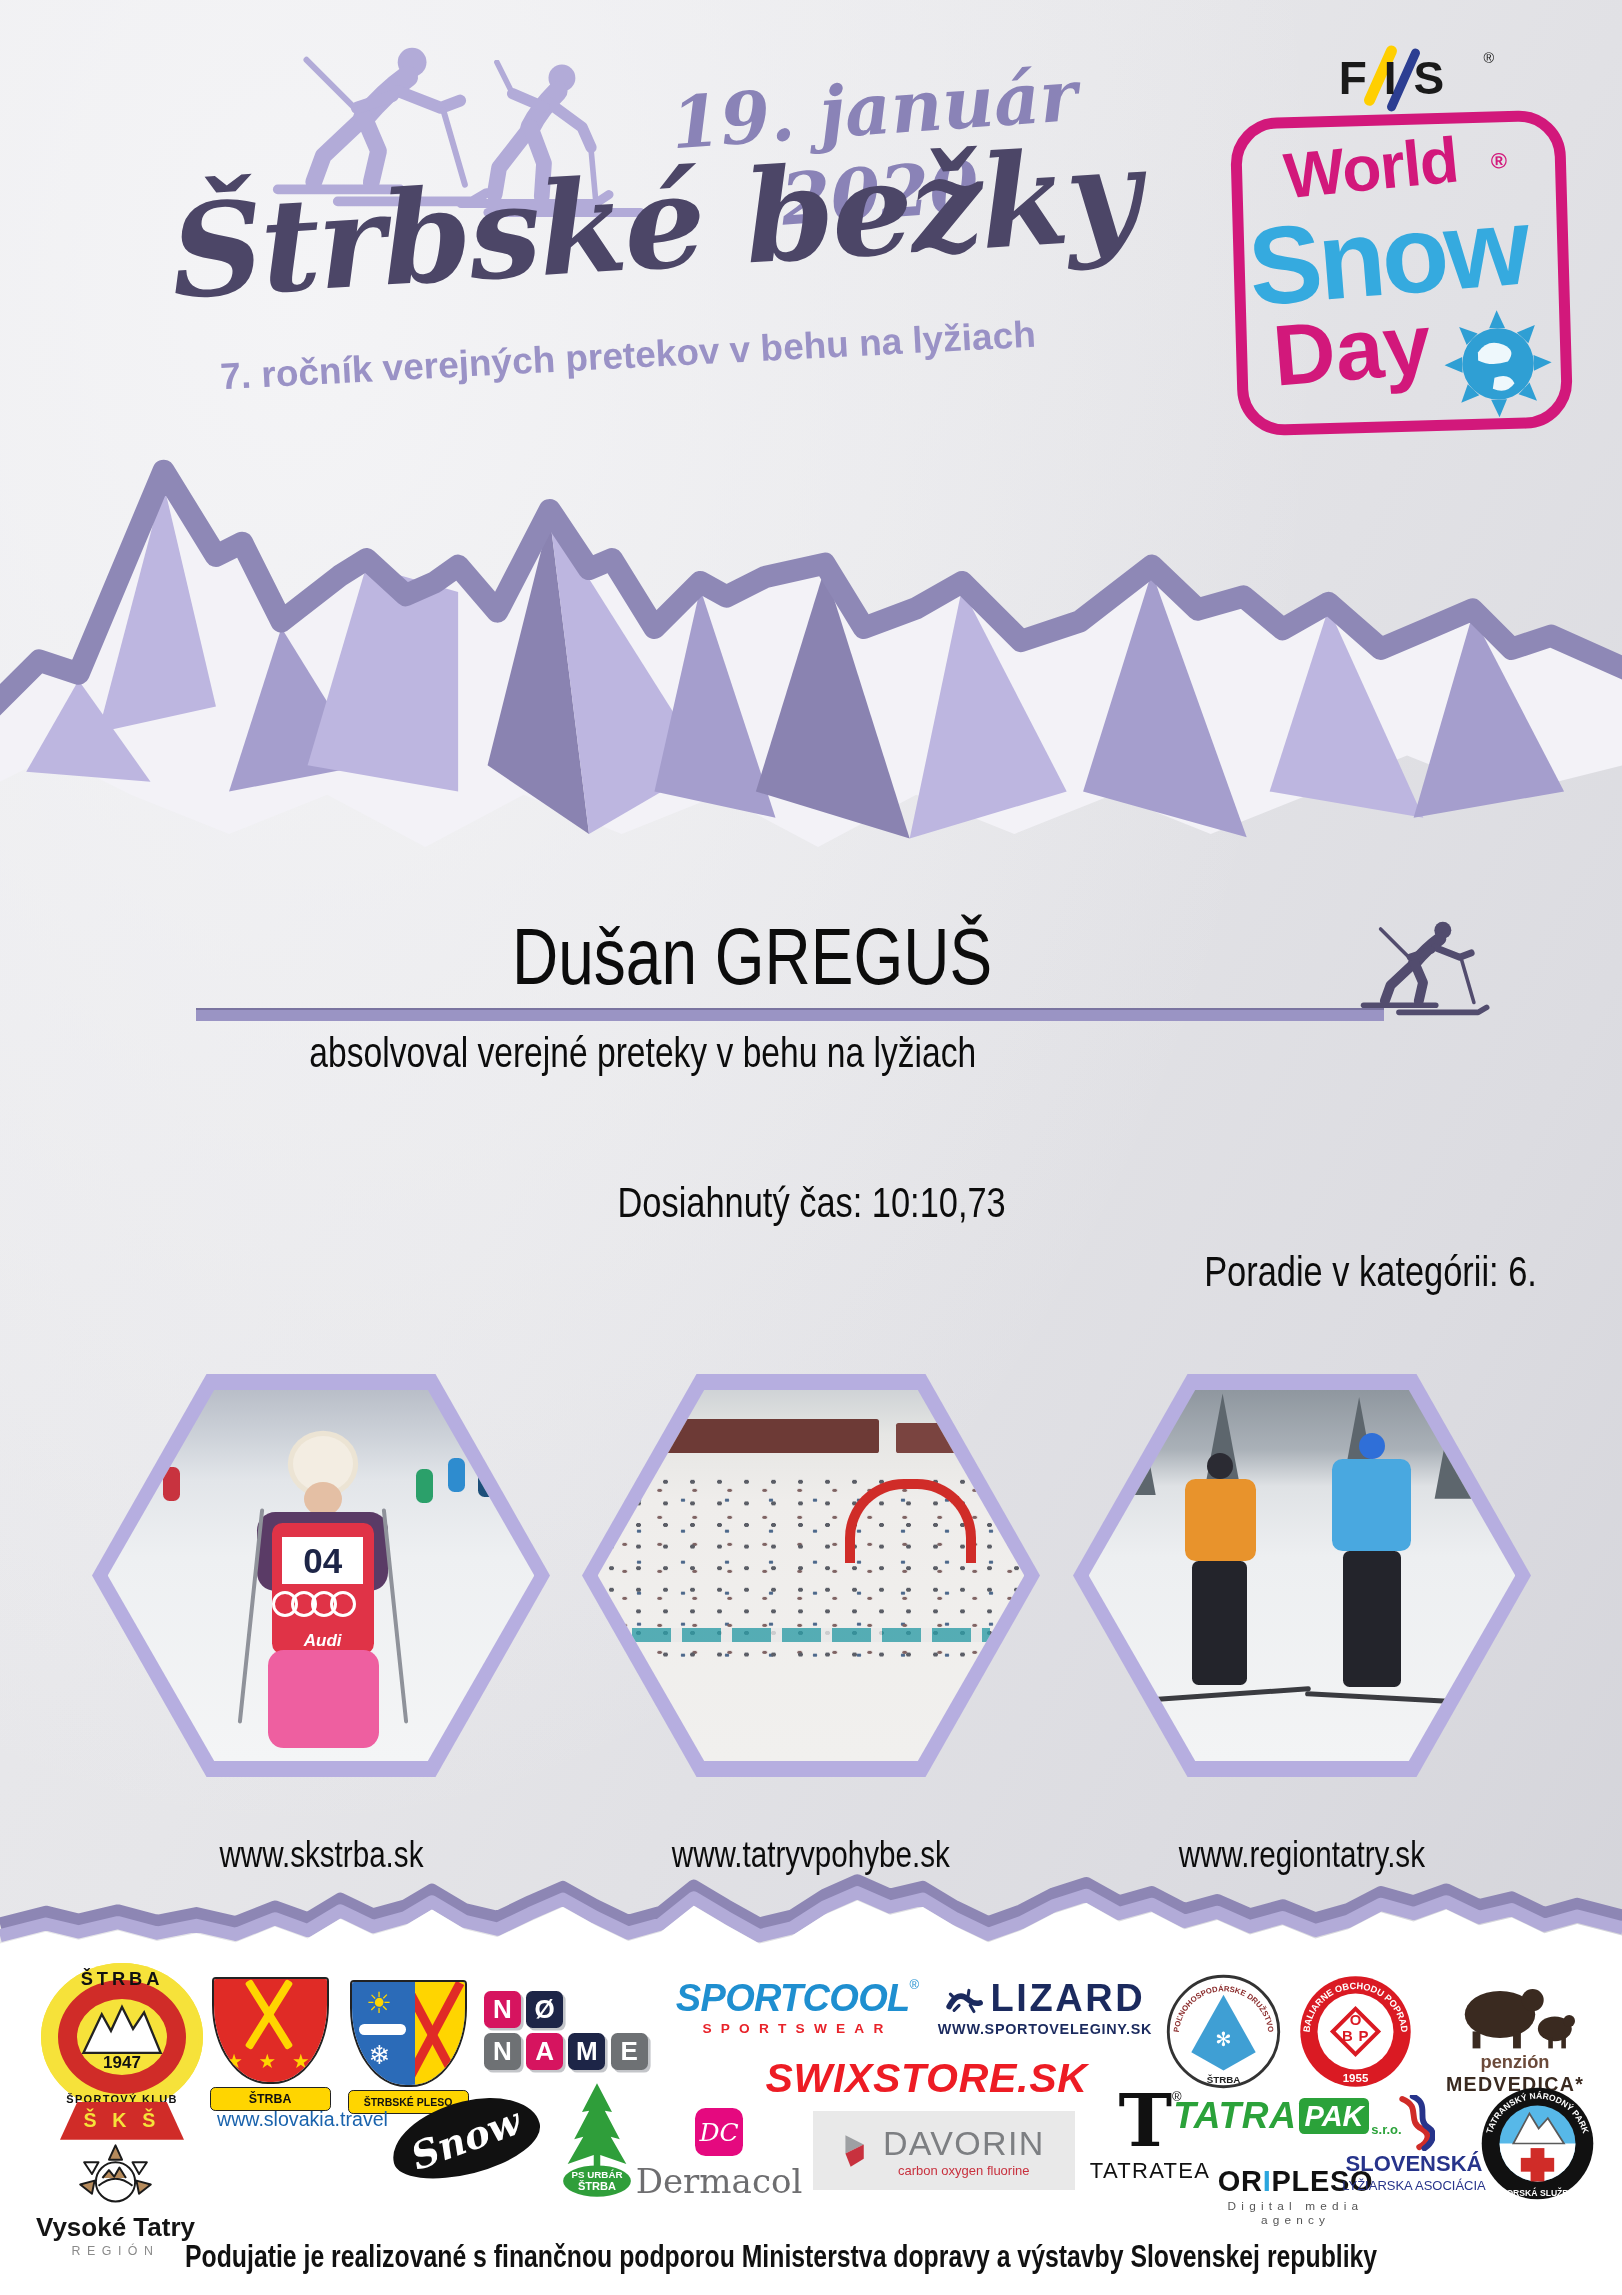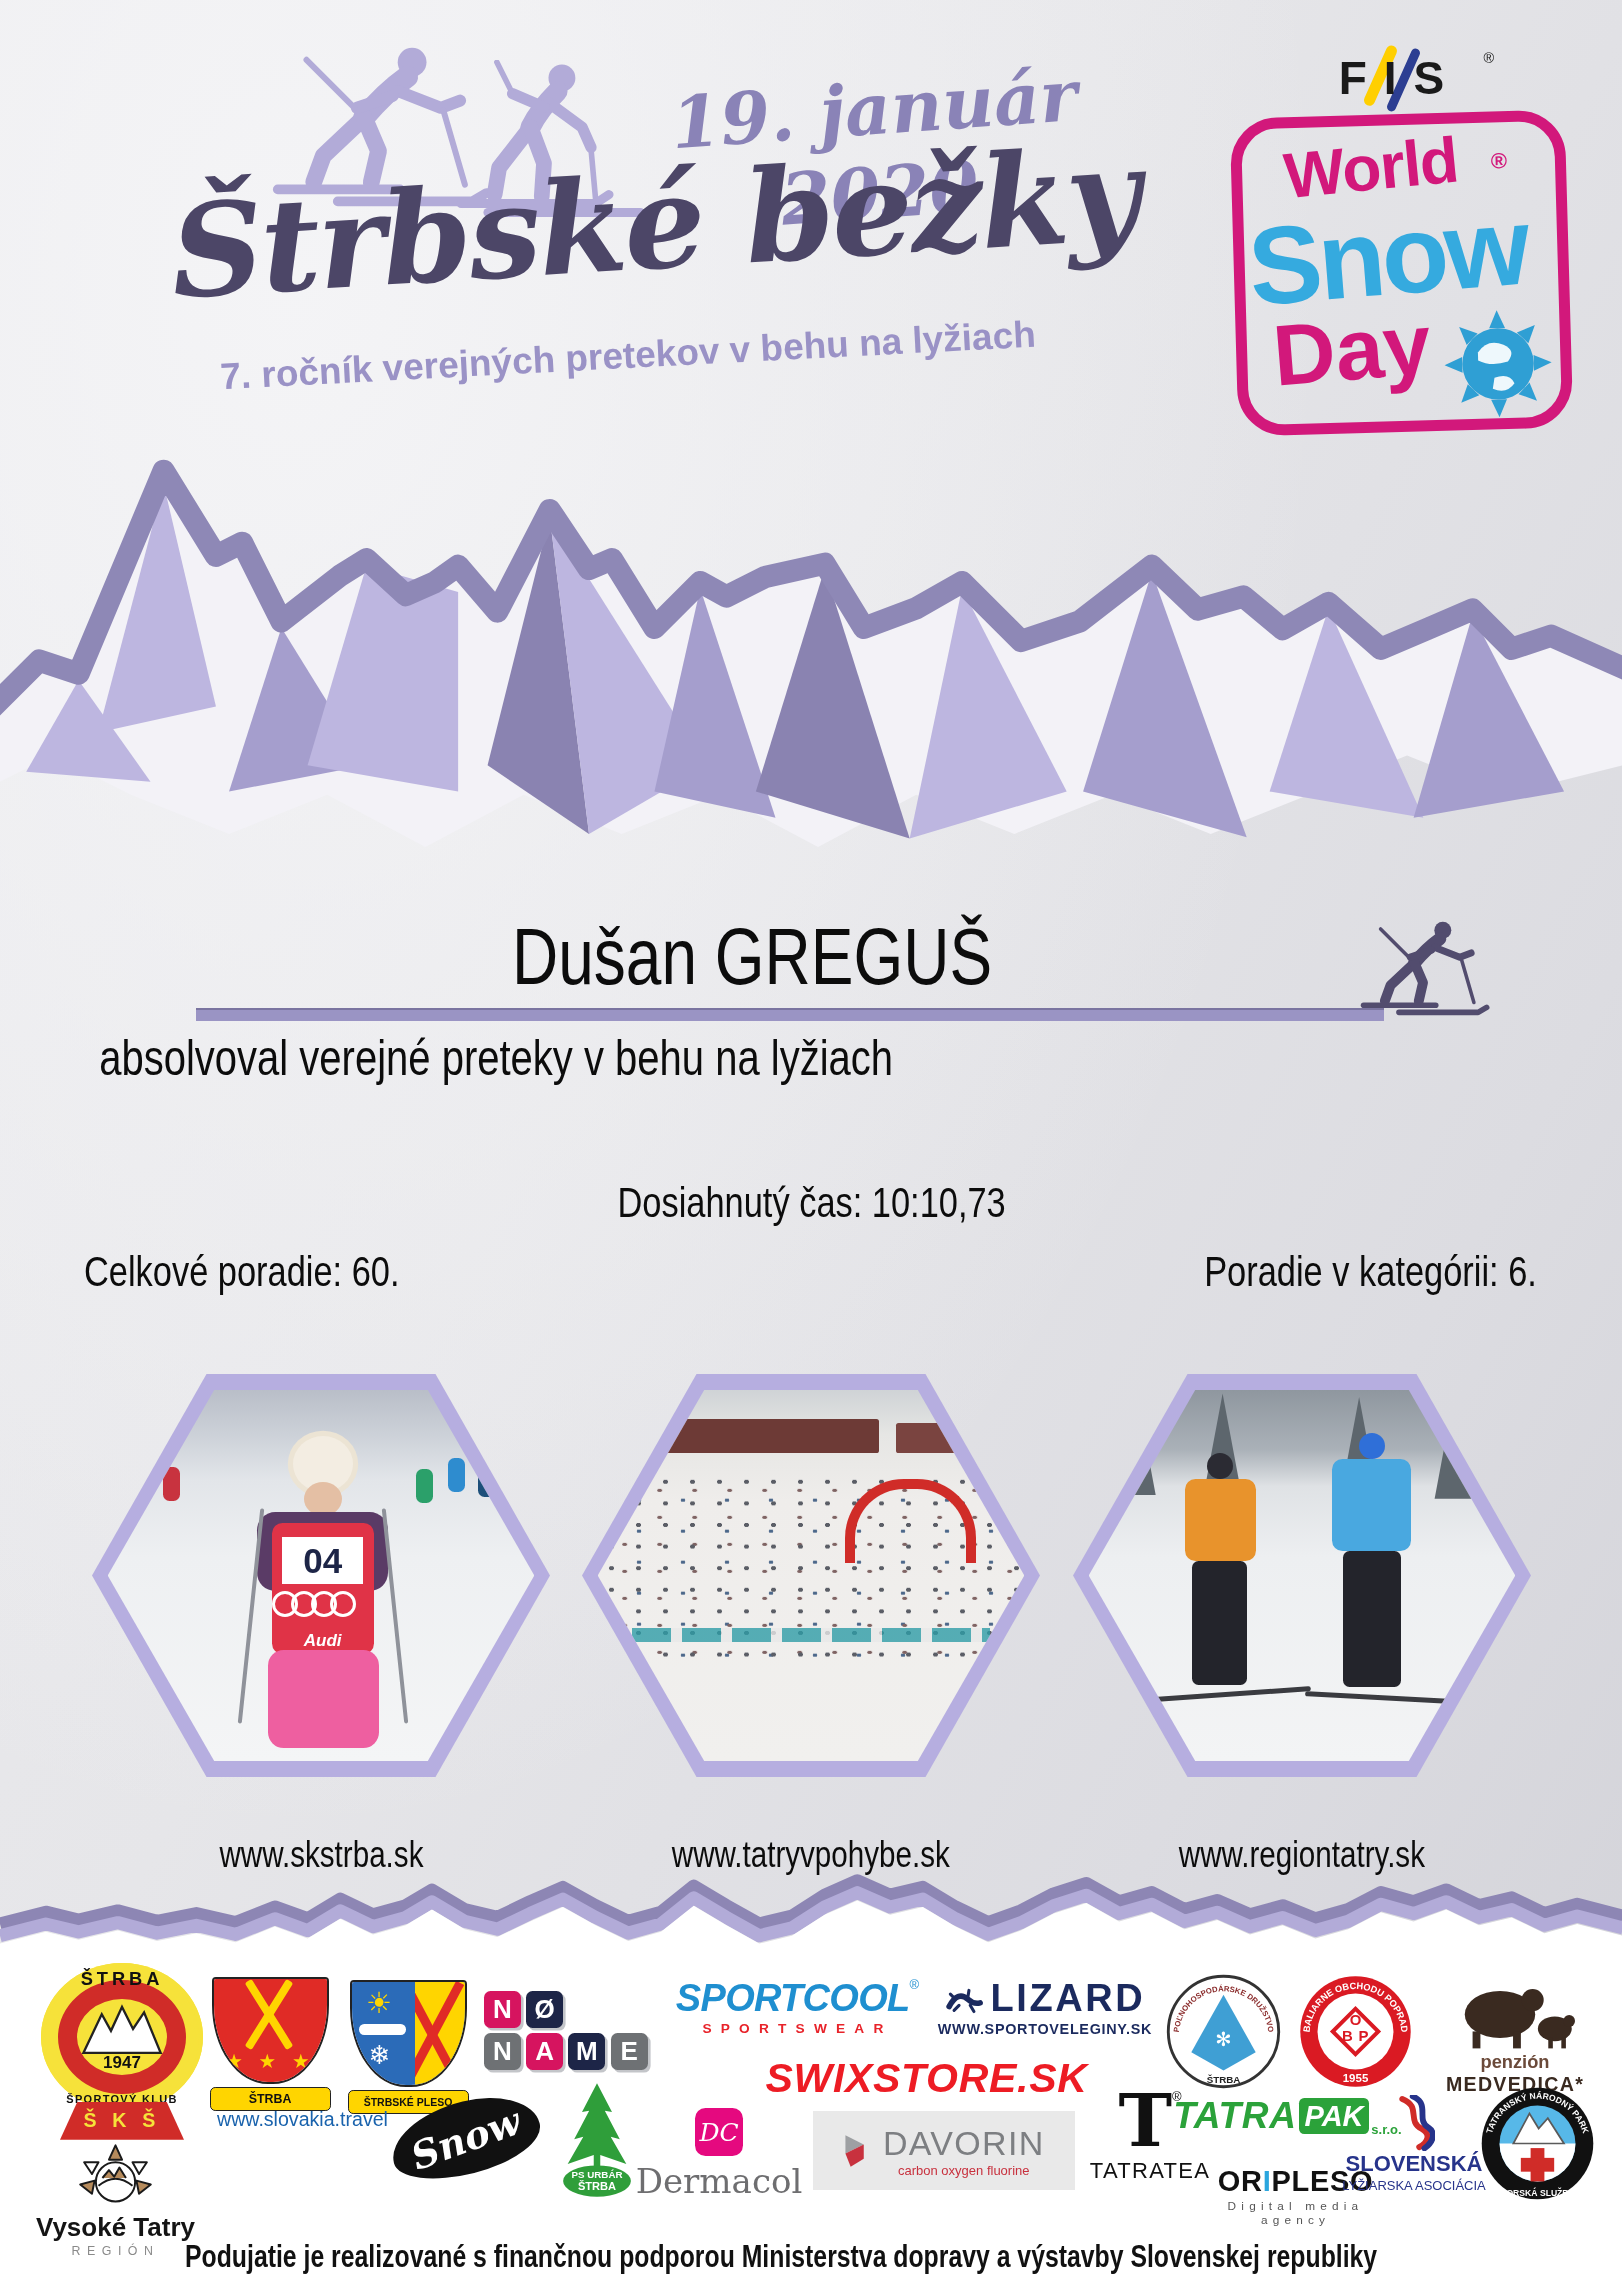--- a/index.html
+++ b/index.html
@@ -45,21 +45,21 @@
         color:#d2187b;transform:rotate(-3deg);}
   .fis-globe{position:absolute;right:2.6px;bottom:-5.2px;width:119px;height:119px;}
 
   
   #mountains{left:0;top:425px;width:1623px;height:445px;}
 
   
   #name{left:157px;top:911px;width:1191px;text-align:center;font-size:80px;color:#0c0c0c;}
   #rule{left:196px;top:1008px;width:1188px;height:10.5px;background:#9a94c4;border-top:2px solid #7a74a0;}
   #skier-dark{left:1347px;top:919px;width:152px;height:99px;color:#524c6e;}
-  .bodyline{left:0;width:1286px;text-align:left;font-size:50px;color:#0c0c0c;}
+  .bodyline{left:0;width:1286px;text-align:center;font-size:42px;color:#0c0c0c;}
   #line1{top:1029px;} #line2{top:1082px;}
   #time{left:0;top:1178px;width:1623px;text-align:center;font-size:43px;color:#0c0c0c;}
   #overall{left:84px;top:1247px;font-size:43px;color:#0c0c0c;}
   #category{right:86px;top:1247px;font-size:43px;color:#0c0c0c;text-align:right;}
 
   
   .hex{width:458px;height:403px;top:1374px;
        clip-path:polygon(25% 0,75% 0,100% 50%,75% 100%,25% 100%,0 50%);
        background:#b6aee0;}
   #hex1{left:92px;} #hex2{left:582px;} #hex3{left:1073px;}
@@ -291,21 +291,20 @@
     <path fill="none" stroke="#8e88b6" stroke-width="34" stroke-linejoin="round" stroke-linecap="round" d="M-20,440 L60,360 L120,380 L250,70 L330,200 L370,180 L430,300 L520,230 L560,205 L620,260 L665,240 L700,215 L760,285 L840,130 L900,220 L935,205 L1000,310 L1070,240 L1110,262 L1170,232 L1260,212 L1320,310 L1400,280 L1470,240 L1560,330 L1650,300 L1760,215 L1830,282 L1900,262 L1960,312 L2030,272 L2110,342 L2180,312 L2250,282 L2310,342 L2370,322 L2500,380"></path>
   </svg>
 
   <div id="name" class="abs"><span class="cx">Dušan GREGUŠ</span></div>
   <div id="rule" class="abs"></div>
   <svg id="skier-dark" class="abs" viewBox="0 0 200 140">
       <use href="#skier-skate"></use>
     </svg>
   <div id="line1" class="abs bodyline"><span class="cx">absolvoval verejné preteky v behu na lyžiach</span></div>
   <div id="time" class="abs"><span class="cx">Dosiahnutý čas: 10:10,73</span></div>
-  <div id="overall" class="abs"><span class="cxl">Celkové poradie: 60.</span></div>
   <div id="category" class="abs"><span class="cxr">Poradie v kategórii: 6.</span></div>
 
   <div id="hex1" class="abs hex">
     <div class="ph ph1">
       <div class="crowd-dot" style="left:26px;top:72px;background:#3f6fae;"></div>
       <div class="crowd-dot" style="left:55px;top:77px;background:#c8333f;"></div>
       <div class="crowd-dot" style="left:340px;top:68px;background:#2e8ccf;"></div>
       <div class="crowd-dot" style="left:370px;top:73px;background:#1d4f7a;"></div>
       <div class="crowd-dot" style="left:308px;top:79px;background:#2ba06a;"></div>
       <div class="hat"></div>

